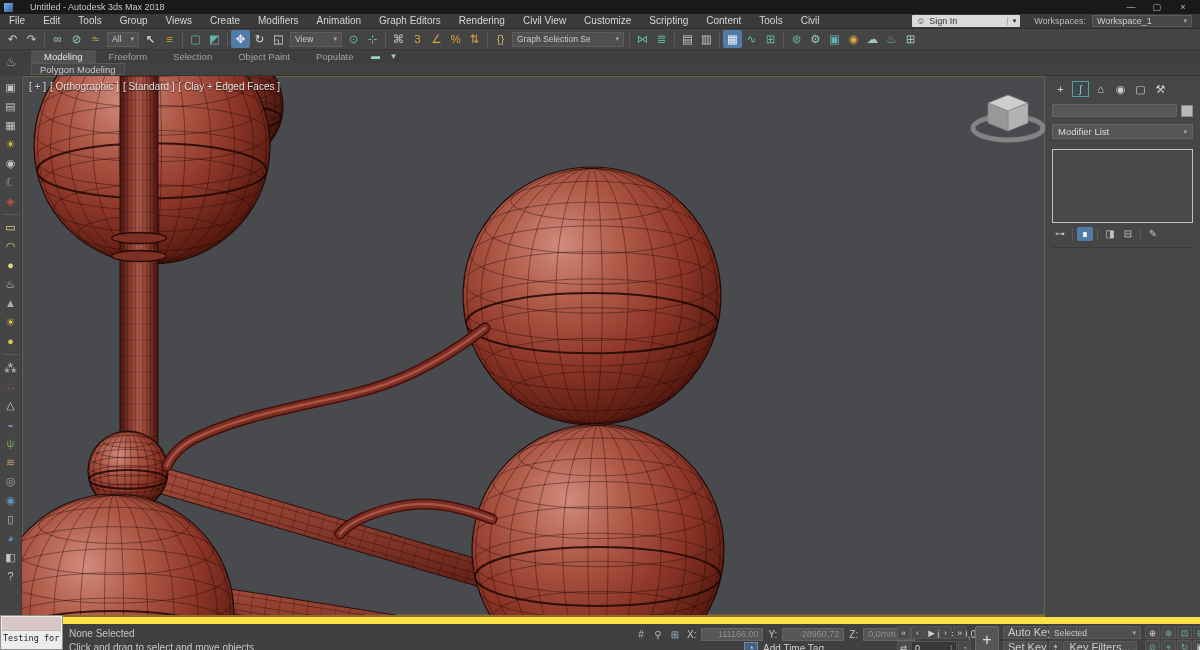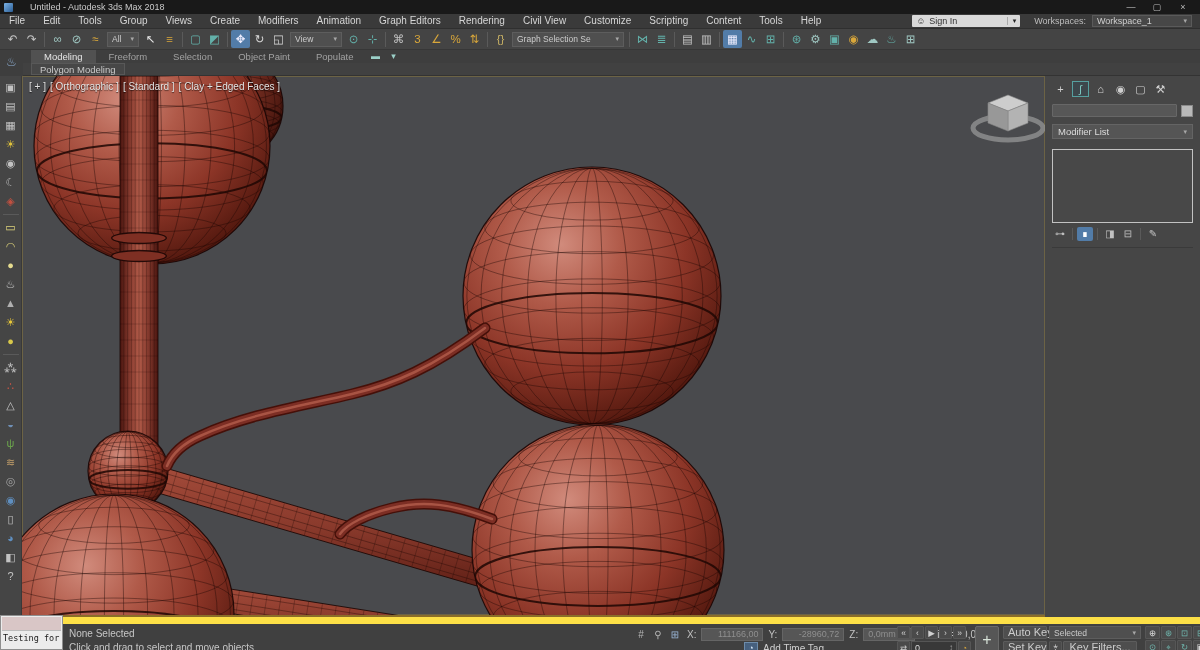--- a/index.html
+++ b/index.html
@@ -144,21 +144,21 @@
       <div class="btn">Create</div>
       <div class="btn">Modifiers</div>
       <div class="btn">Animation</div>
       <div class="btn">Graph Editors</div>
       <div class="btn">Rendering</div>
       <div class="btn">Civil View</div>
       <div class="btn">Customize</div>
       <div class="btn">Scripting</div>
       <div class="btn">Content</div>
       <div class="btn">Tools</div>
-      <div class="btn">Help</div>
+      <div class="btn">Civil</div>
     </div>
   <div id="signin">
     <span>☺</span>
     <span>Sign In</span>
     <span class="arr">▾</span>
   </div>
   <span id="ws-label">Workspaces:</span>
   <div id="ws-dd">
     <span>Workspace_1</span>
     <span class="arr">▾</span>

